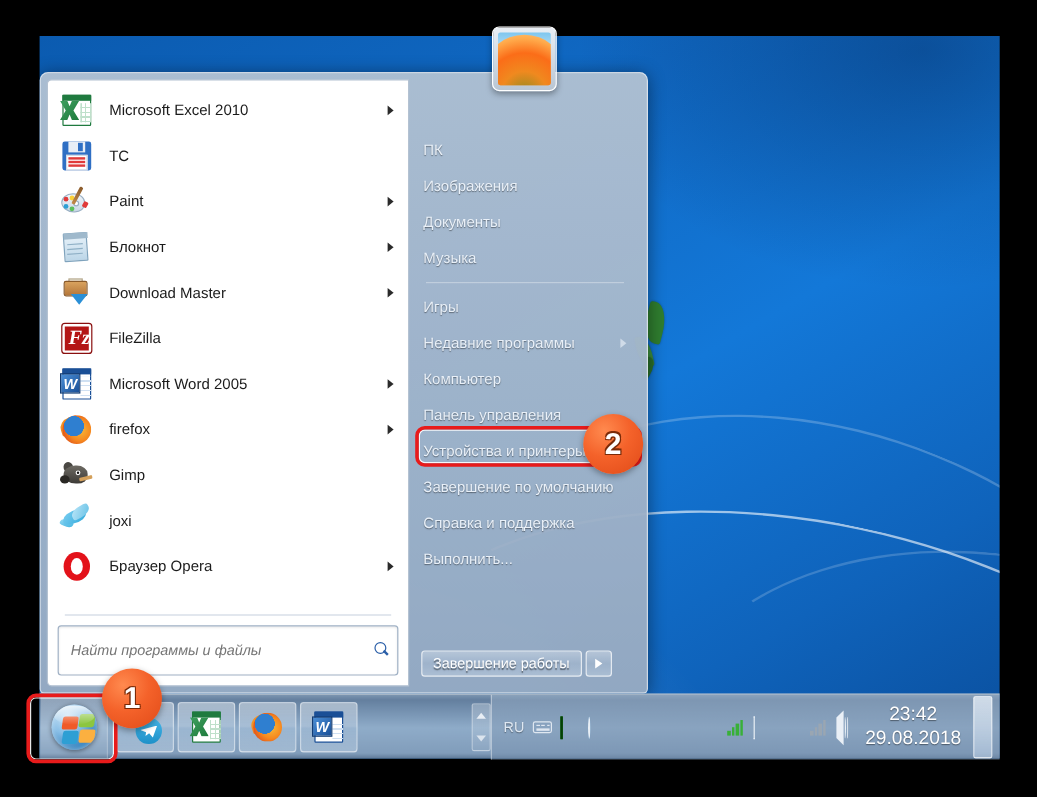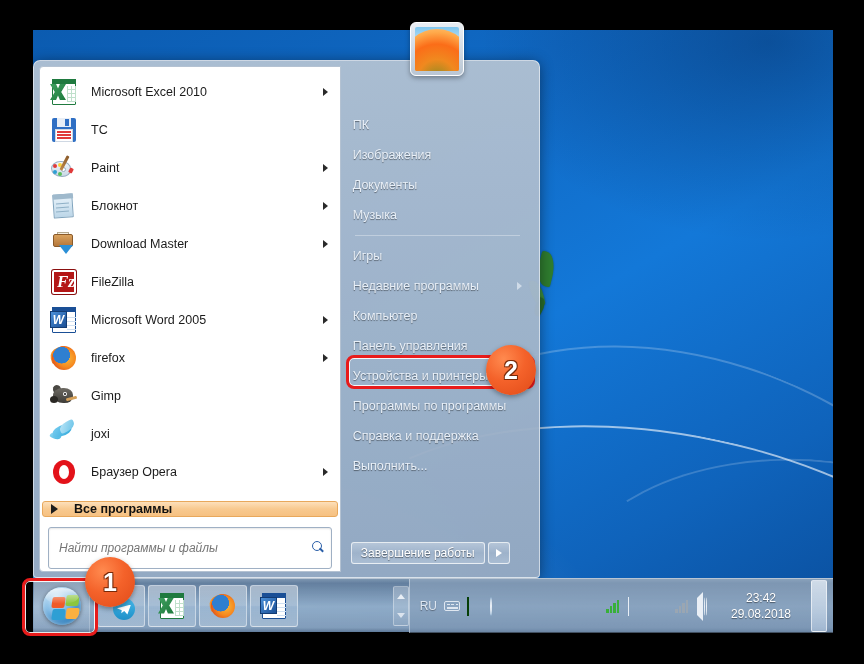--- a/index.html
+++ b/index.html
@@ -204,21 +204,21 @@
     padding: 0 6px 0 10px;
     background: linear-gradient(180deg, rgba(150,172,196,.55) 0%, rgba(120,146,176,.55) 100%);
     border-left: 1px solid rgba(255,255,255,.40);
   }
   #lang { font-size: 12px; color: #dfe8f2; text-shadow: 0 1px 1px rgba(0,0,0,.4); }
   .trayico { width: 16px; height: 16px; position: relative; flex: 0 0 16px; }
 
   #clock {
     width: 82px; height: 54px; display: flex; flex-direction: column;
     align-items: center; justify-content: center; gap: 2px;
-    color: #fff; font-size: 12px; text-shadow: 0 1px 1px rgba(0,0,0,.45);
+    color: #fff; font-size: 16px; text-shadow: 0 1px 1px rgba(0,0,0,.45);
   }
   #showdesktop {
     width: 16px; height: 52px; margin-left: 2px;
     background: linear-gradient(180deg, rgba(235,242,250,.75), rgba(186,206,228,.6));
     border: 1px solid rgba(255,255,255,.6); border-radius: 2px;
   }
 
   
   .hl {
     position: absolute; border: 3px solid #e81b1b; border-radius: 8px;
@@ -479,24 +479,20 @@
           <div class="pitem">
             <span class="pico ic">
               <i class="op-o"></i>
               <i class="op-in"></i>
             </span>
             <span class="plabel">Браузер Opera</span>
             <span class="parrow"></span>
           </div>
         </div>
       <div id="divider1"></div>
-      <div id="allprograms">
-        <div id="ap-arrow"></div>
-        <span id="ap-label">Все программы</span>
-      </div>
       <div id="searchwrap">
         <div id="searchbox">
           <input id="searchinput" type="text" placeholder="Найти программы и файлы" style="">
           <span class="magnifier"></span>
         </div>
       </div>
     </div>
 
     <div id="rightcol">
       <div id="avatar">
@@ -526,21 +522,21 @@
           <div class="ritem">
             <span class="rlabel">Компьютер</span>
           </div>
           <div class="ritem">
             <span class="rlabel">Панель управления</span>
           </div>
           <div class="ritem">
             <span class="rlabel">Устройства и принтеры</span>
           </div>
           <div class="ritem">
-            <span class="rlabel">Программы по программы</span>
+            <span class="rlabel">Завершение по умолчанию</span>
           </div>
           <div class="ritem">
             <span class="rlabel">Справка и поддержка</span>
           </div>
           <div class="ritem">
             <span class="rlabel">Выполнить...</span>
           </div>
         </div>
       <div id="shutdownrow">
         <div id="shutdownbtn">Завершение работы</div>

